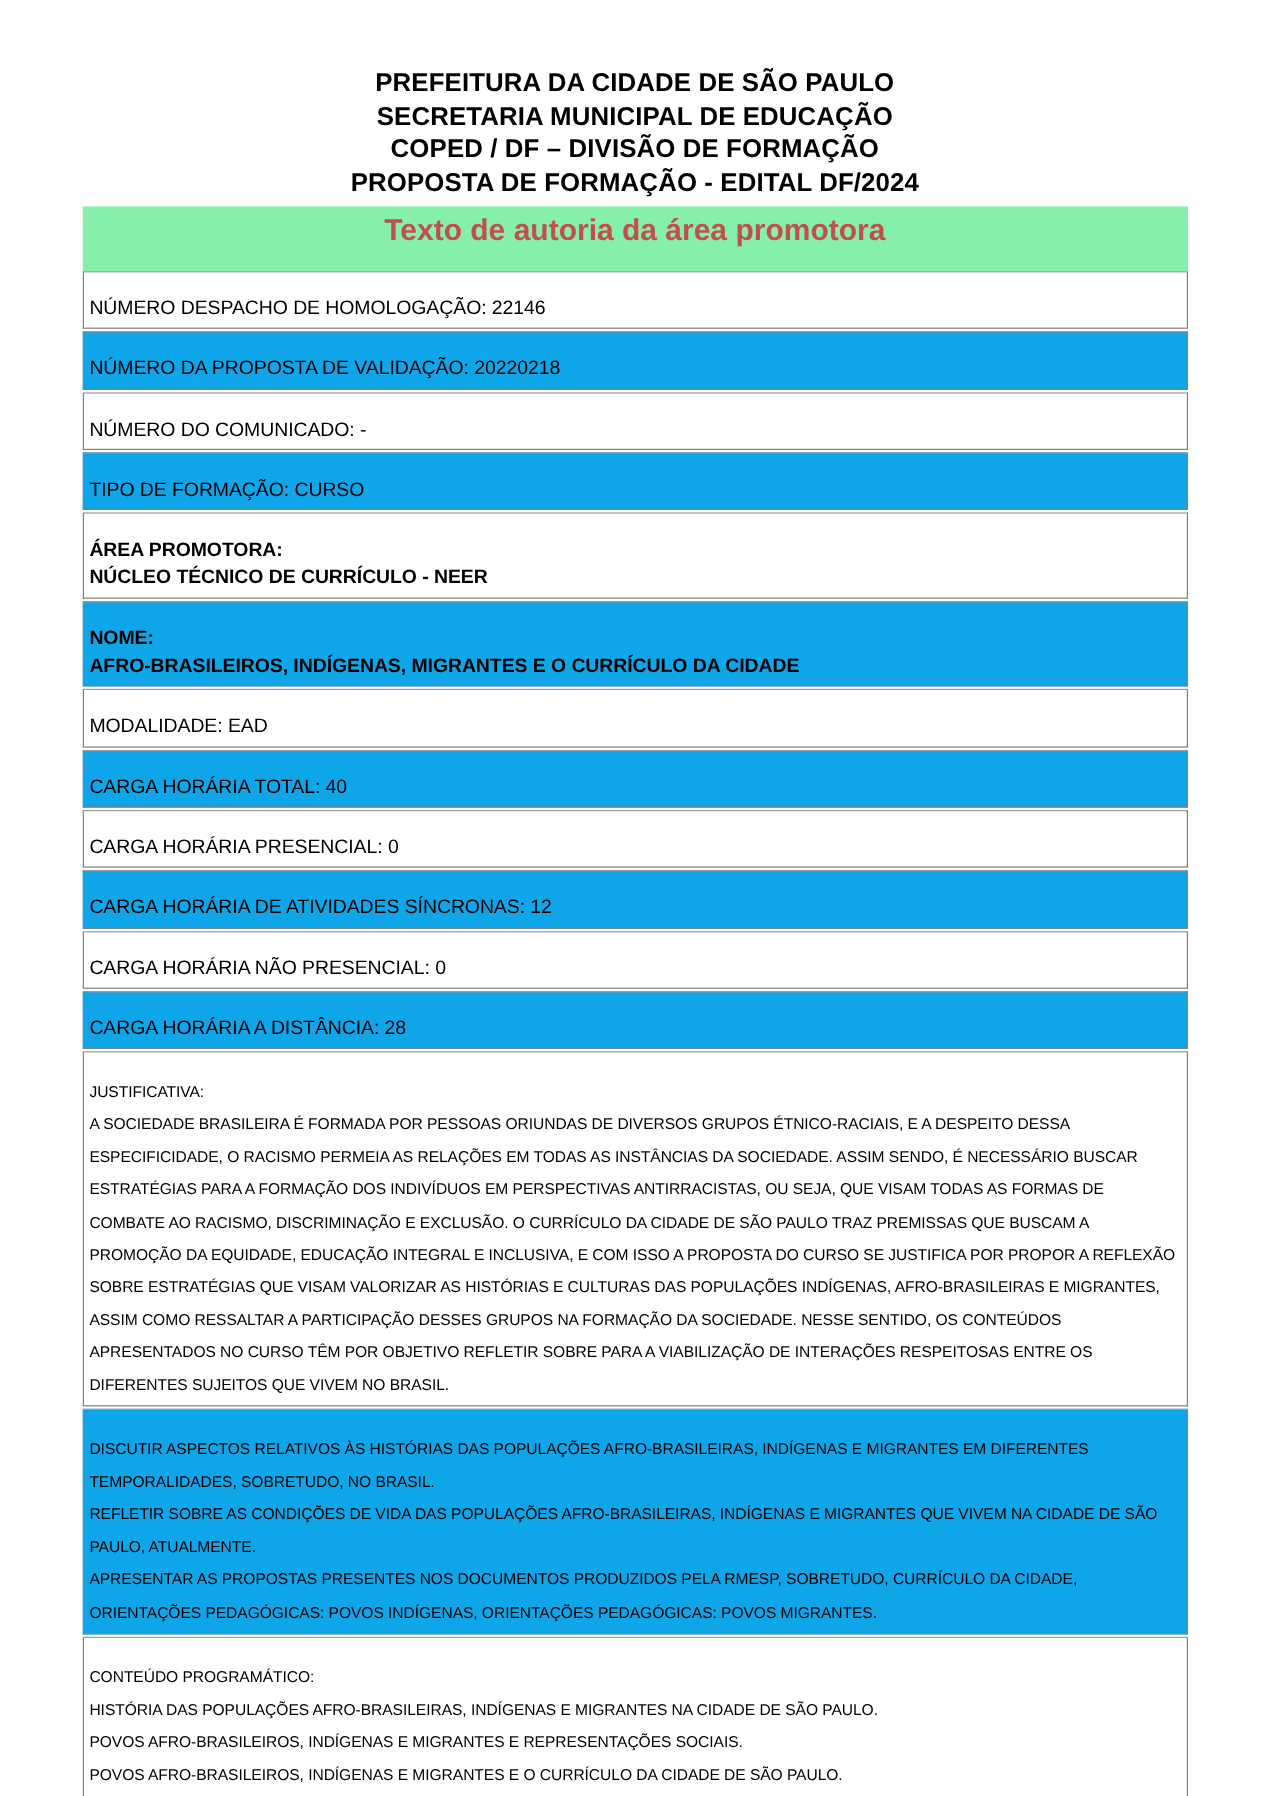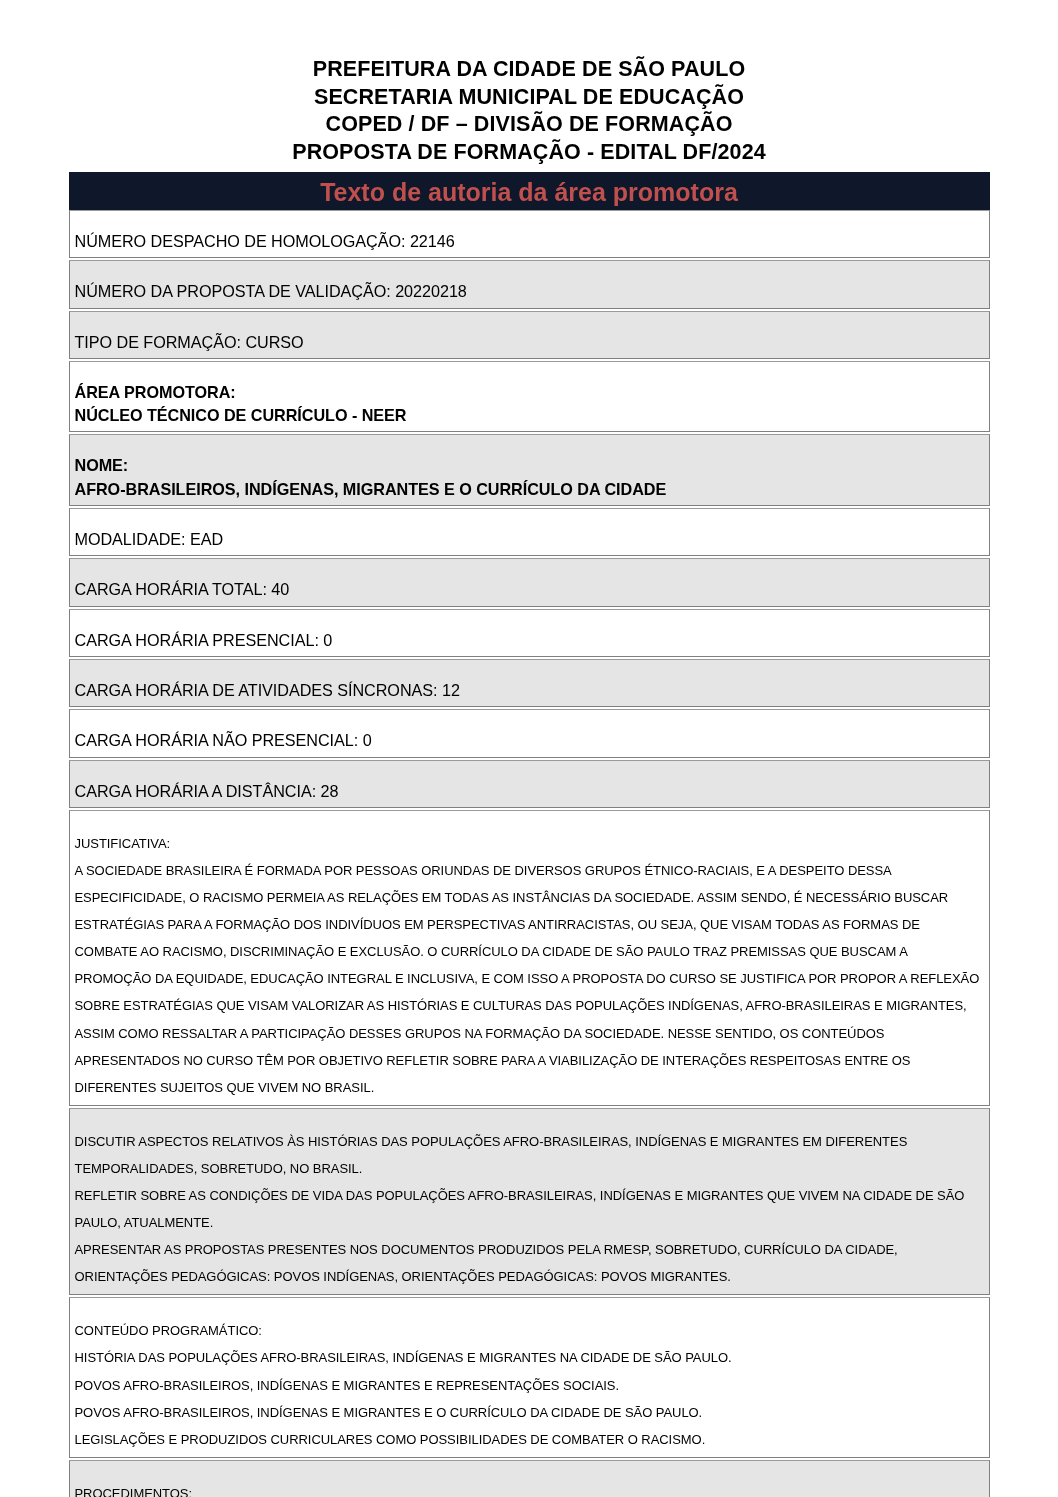--- a/index.html
+++ b/index.html
@@ -35,23 +35,23 @@
     font-weight: bold;
     line-height: 27.5px;
     letter-spacing: 0.1px;
     white-space: nowrap;
   }
 
   
   .banner {
     margin: 6px auto 0 auto;
     width: 921px;
-    background: #0f172a;
+    background: #86efac;
     text-align: center;
-    padding: 5px 0 3px 0;
+    padding: 5px 0 19px 0;
     box-sizing: border-box;
   }
   .banner-text {
     font-size: 25px;
     font-weight: bold;
     color: #c0504d;
     line-height: 30px;
     white-space: nowrap;
   }
 
@@ -67,21 +67,21 @@
     border-top: 1px solid #9a9a9a;
     box-sizing: border-box;
     padding: 19px 4px 4px 5px;
     margin-top: 2px;
     background: #ffffff;
   }
   .row:first-child {
     margin-top: 0;
   }
   .row.peach {
-    background: #e5e5e5;
+    background: #0ea5e9;
   }
 
   .row .line {
     font-size: 16.2px;
     line-height: 23.3px;
     white-space: nowrap;
     letter-spacing: -0.05px;
   }
   .row.bold .line {
     font-weight: bold;
@@ -120,20 +120,23 @@
   <div class="table">
 
     <div class="row">
       <div class="line">NÚMERO DESPACHO DE HOMOLOGAÇÃO:  22146</div>
     </div>
 
     <div class="row peach">
       <div class="line">NÚMERO DA PROPOSTA DE VALIDAÇÃO:  20220218</div>
     </div>
 
+    <div class="row">
+      <div class="line">NÚMERO DO COMUNICADO:   -</div>
+    </div>
 
     <div class="row peach">
       <div class="line">TIPO DE FORMAÇÃO: CURSO</div>
     </div>
 
     <div class="row bold">
       <div class="line">ÁREA PROMOTORA:</div>
       <div class="line">NÚCLEO TÉCNICO DE CURRÍCULO - NEER</div>
     </div>
 

